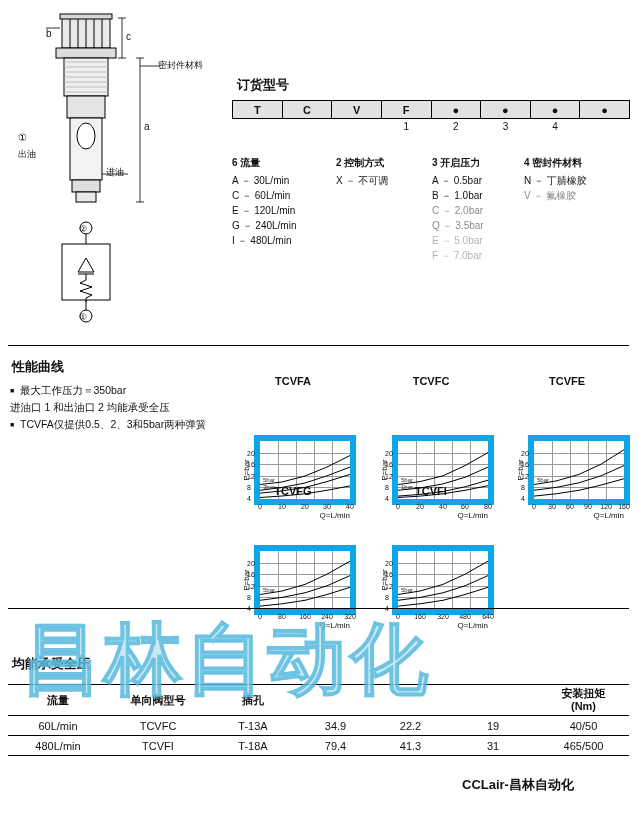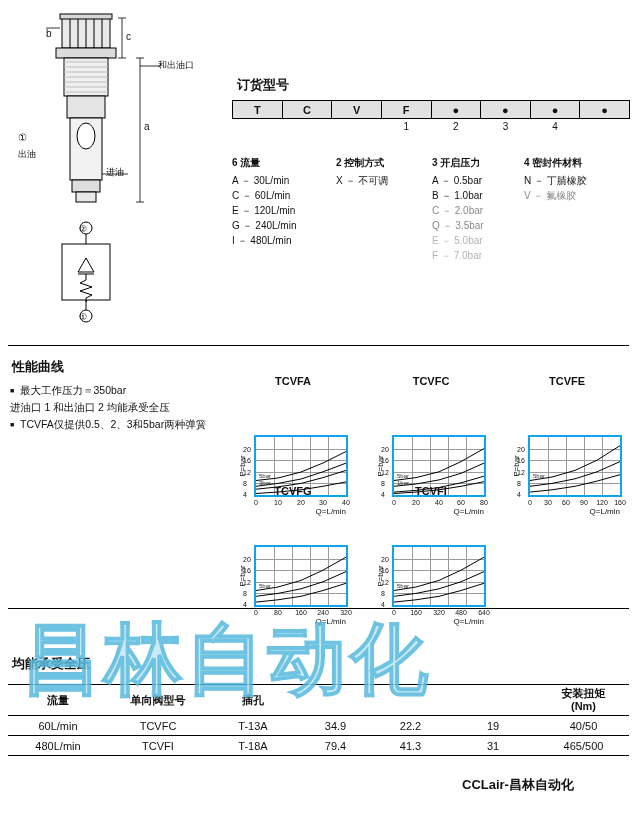--- a/index.html
+++ b/index.html
@@ -80,21 +80,21 @@
 
   
   .perf-title{left:12px;top:358px;}
   .perf-notes{position:absolute;left:10px;top:382px;width:200px;font-size:10.5px;line-height:17px;}
   .perf-notes .bullet{position:relative;padding-left:10px;}
   .perf-notes .bullet:before{content:"■";position:absolute;left:0;top:0;font-size:7px;}
 
   
   .chart{position:absolute;}
   .chart .cname{text-align:center;font-size:11px;font-weight:bold;margin-bottom:2px;}
-  .plotbox{position:relative;border:2px solid #0ea5e9;background:#fff;margin-top:48px;}
+  .plotbox{position:relative;border:6px solid #0ea5e9;background:#fff;margin-top:48px;}
   .grid-v,.grid-h{position:absolute;background:#9a9a9a;}
   .grid-v{width:1px;top:0;bottom:0;}
   .grid-h{height:1px;left:0;right:0;}
   .ylab{
     position:absolute;left:-24px;top:50%;
     transform:translateY(-50%) rotate(-90deg);
     font-size:8px;white-space:nowrap;
   }
   .xlab{position:absolute;right:0;bottom:-21px;font-size:8px;white-space:nowrap;}
   .ytick{position:absolute;left:-13px;font-size:7px;transform:translateY(-50%);}
@@ -166,21 +166,21 @@
         <circle cx="76" cy="310" r="6"></circle>
       </g>
       <g font-size="9" font-family="Liberation Sans, sans-serif">
         <text x="73" y="226" text-anchor="middle">②</text>
         <text x="73" y="314" text-anchor="middle">①</text>
       </g>
     </svg>
     <div style="position:absolute;left:36px;top:22px;font-size:10px;">b</div>
     <div style="position:absolute;left:116px;top:25px;font-size:10px;">c</div>
     <div style="position:absolute;left:134px;top:115px;font-size:10px;">a</div>
-    <div style="position:absolute;left:148px;top:53px;font-size:9px;">和出油口</div>
+    <div style="position:absolute;left:148px;top:53px;font-size:9px;">密封件材料</div>
     <div style="position:absolute;left:8px;top:126px;font-size:10px;">①</div>
     <div style="position:absolute;left:8px;top:142px;font-size:9px;">出油</div>
     <div style="position:absolute;left:96px;top:160px;font-size:9px;">进油</div>
   </div>
 
   <div class="ord-title">订货型号</div>
 
   <div class="ordwrap">
     <table class="ord">
       <tbody>

